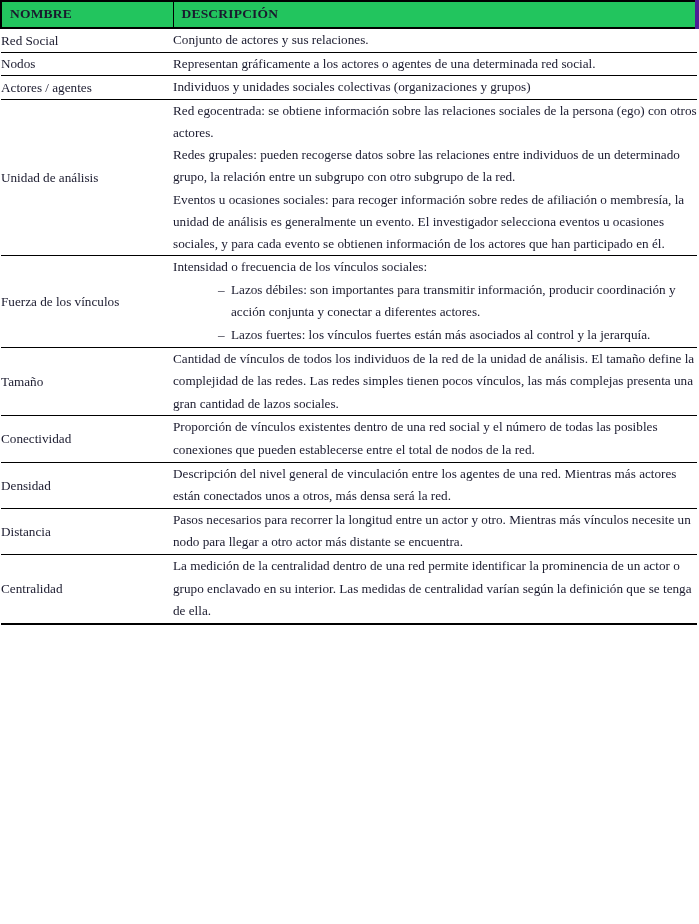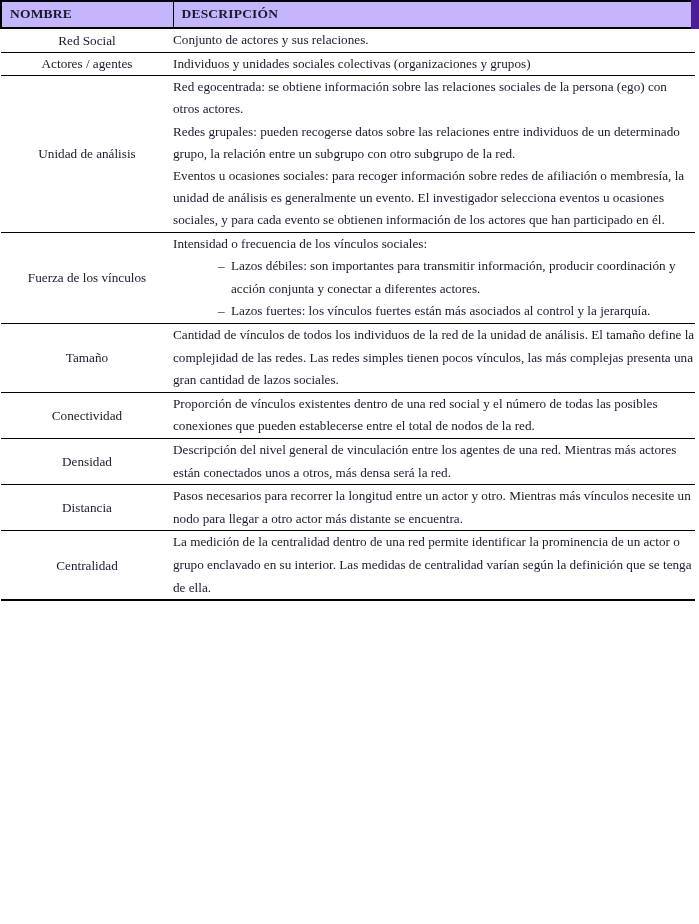--- a/index.html
+++ b/index.html
@@ -17,59 +17,58 @@
   }
 
   .glossary-table {
     width: 699px;
     border-collapse: collapse;
     table-layout: fixed;
   }
 
   
   .glossary-table thead th {
-    background: #c4b5fd;
+    background: #22c55e;
     border-top: 2px solid #000000;
     border-bottom: 2px solid #000000;
     font-weight: bold;
     font-size: 13.5px;
     letter-spacing: 0.2px;
     text-align: left;
     vertical-align: middle;
     height: 27px;
     padding: 2px 0 3px 8px;
   }
   .glossary-table thead th.col-nombre {
     border-left: 2px solid #000000;
     border-right: 1.5px solid #000000;
     width: 172px;
   }
   .glossary-table thead th.col-descripcion {
-    border-right: 8px solid #4c1d95;
+    border-right: 4px solid #4c1d95;
   }
 
   
   .glossary-table tbody tr {
     border-bottom: 1.5px solid #000000;
   }
   .glossary-table tbody tr:last-child {
     border-bottom: 2px solid #000000;
   }
 
   .glossary-table tbody td {
     vertical-align: middle;
     font-size: 13.2px;
     padding: 0;
   }
 
   td.term-cell {
     width: 172px;
     padding: 4px 6px 4px 8px;
     line-height: 1.45;
-    text-align: center;
   }
 
   td.desc-cell {
     padding: 4px 6px 5px 8px;
   }
 
   .desc-cell p {
     margin: 0;
     line-height: 22.6px;
   }
@@ -104,20 +103,26 @@
     <tr>
       <th class="col-nombre">NOMBRE</th>
       <th class="col-descripcion">DESCRIPCIÓN</th>
     </tr>
   </thead>
   <tbody>
       <tr>
         <td class="term-cell">Red Social</td>
         <td class="desc-cell">
           <p>Conjunto de actores y sus relaciones.</p>
+        </td>
+      </tr>
+      <tr>
+        <td class="term-cell">Nodos</td>
+        <td class="desc-cell">
+          <p>Representan gráficamente a los actores o agentes de una determinada red social.</p>
         </td>
       </tr>
       <tr>
         <td class="term-cell">Actores / agentes</td>
         <td class="desc-cell">
           <p>Individuos y unidades sociales colectivas (organizaciones y grupos)</p>
         </td>
       </tr>
       <tr class="dense">
         <td class="term-cell">Unidad de análisis</td>

